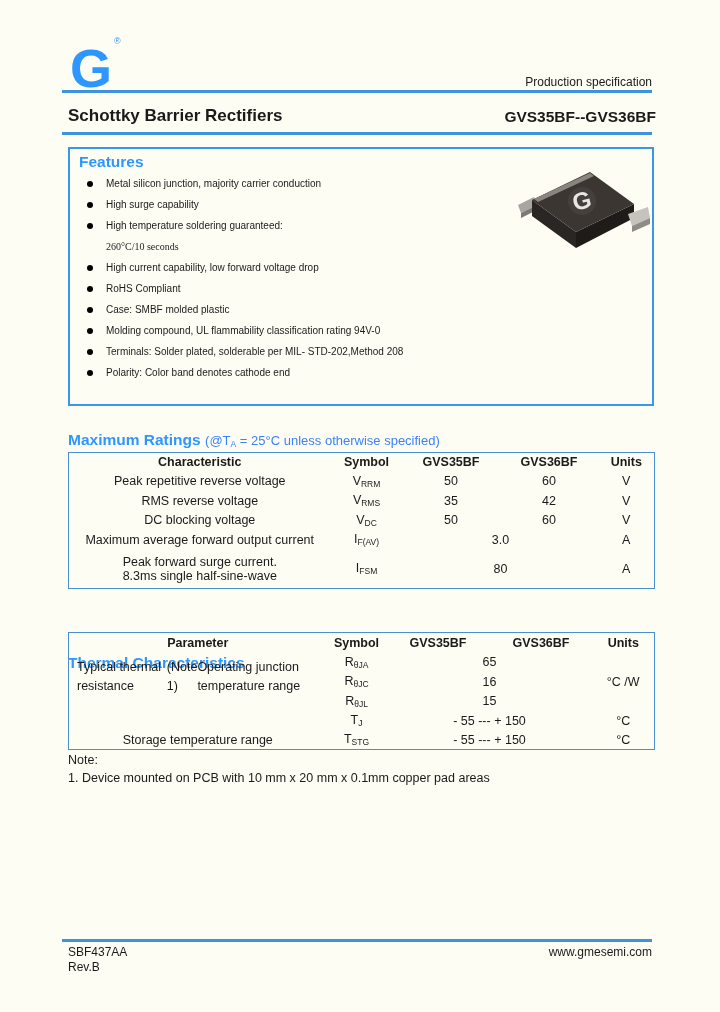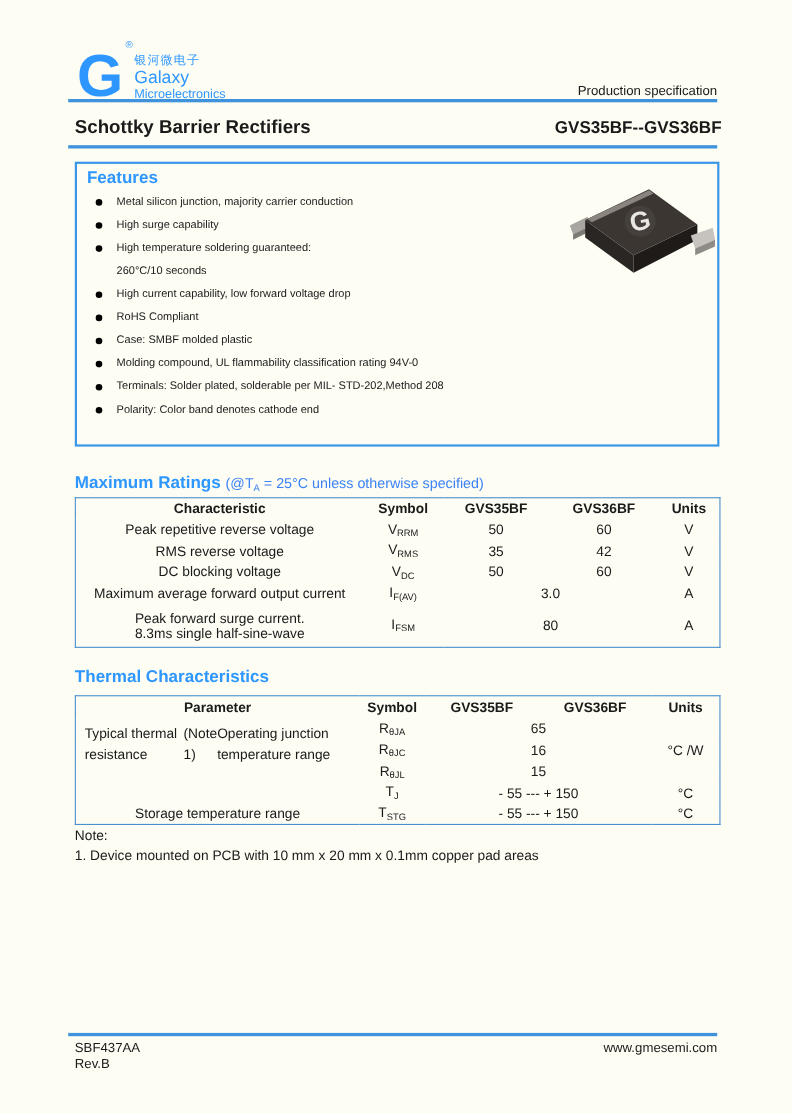--- a/index.html
+++ b/index.html
@@ -1,36 +1,36 @@
 <!DOCTYPE html>
 <html><head>
 <meta charset="utf-8">
 <style>
   html,body{margin:0;padding:0;}
   body{font-family:"Liberation Sans","DejaVu Sans",sans-serif;background:#e9e9e2;}
   .page{position:relative;width:720px;height:1012px;background:#fdfdf4;margin:0 auto;overflow:hidden;color:#1a1a1a;}
   .abs{position:absolute;}
   .blue{color:#2e97ff;}
   .rule{position:absolute;left:62px;width:590px;height:3px;background:#3f93dd;}
-  .sec-head{font-size:15.5px;font-weight:bold;color:#2e97ff;}
+  .sec-head{font-size:15.5px;font-weight:bold;color:#2e97ff;margin-top:47px;}
   
   .brandtxt{line-height:1;color:#2e97ff;}
   .brand-cn{font-size:11px;letter-spacing:1px;}
   .brand-en{font-size:16px;margin-top:2px;}
   .brand-sub{font-size:11.5px;margin-top:2px;}
   .prodspec{font-size:12px;color:#1a1a1a;}
   .doc-title{font-size:17px;font-weight:bold;}
   .part-range{font-size:15.5px;font-weight:bold;}
   
   .fbox{position:absolute;left:68px;top:147px;width:582px;height:255px;border:2px solid #3a97e8;padding:0;}
   .fbox .sec-head{margin:4px 0 2px 9px;}
   .li{display:flex;align-items:center;height:21px;font-size:10px;}
   .dot{width:6px;height:6px;border-radius:50%;background:#000;margin-left:17px;flex:0 0 6px;}
   .li .txt{margin-left:13px;}
-  .li.nodot .txt{margin-left:36px;}
+  .li.nodot .txt{margin-left:36px;font-family:Liberation Serif, serif;}
   
   table.t{position:absolute;left:68px;border-collapse:collapse;table-layout:fixed;border:1px solid #4a8fd0;font-size:12.5px;}
   table.t td{border:0 solid #4a8fd0;padding:0;text-align:center;vertical-align:middle;}
   td.l{text-align:left;padding-left:8px;}
   td.br{border-right-width:1px;} td.bl{border-left-width:1px;}
   td.bb{border-bottom-width:1px;} td.bt{border-top-width:1px;}
   tr.hdr td{font-weight:bold;font-size:12.5px;}
   sub{font-size:8.5px;vertical-align:-2px;}
   .cond{font-size:13px;font-weight:normal;color:#3b82f6;}
   .param-cell{display:flex;flex-direction:row;height:70px;padding:5px 0 3px 8px;text-align:left;}
@@ -43,25 +43,20 @@
 <body>
 
 <div class="page">
 
   <div class="abs" style="left:70px;top:42px;width:48px;height:50px;">
     <svg width="48" height="52" viewBox="0 0 48 52">
       <text x="0" y="45" font-size="54" font-weight="bold" fill="#2e97ff" font-family="Liberation Sans, sans-serif">G</text>
     </svg>
   </div>
   <span class="abs blue" style="left:114px;top:36px;font-size:9px;">®</span>
-  <div class="abs brandtxt" style="left:122px;top:50px;">
-    <div class="brand-cn">银河微电子</div>
-    <div class="brand-en">Galaxy</div>
-    <div class="brand-sub">Microelectronics</div>
-  </div>
   <div class="abs prodspec" style="right:68px;top:75px;">Production specification</div>
   <div class="rule" style="top:90px;"></div>
 
   <div class="abs doc-title" style="left:68px;top:106px;">Schottky Barrier Rectifiers</div>
   <div class="abs part-range" style="right:64px;top:108px;margin-left:24px;">GVS35BF--GVS36BF</div>
   <div class="rule" style="top:132px;"></div>
 
   <div class="fbox">
     <div class="sec-head">Features</div>
     <div class="li">

